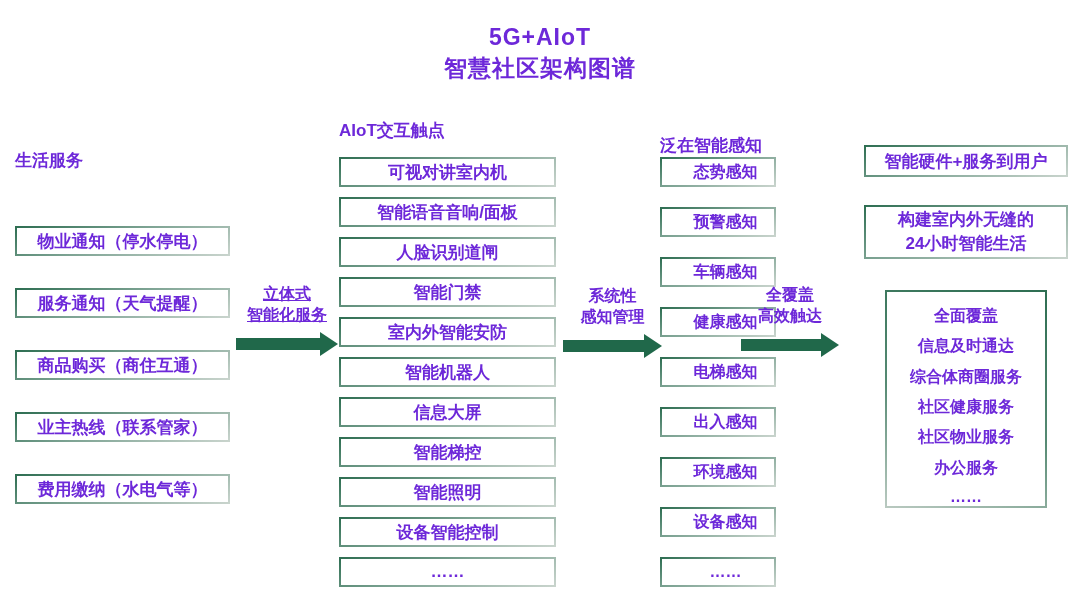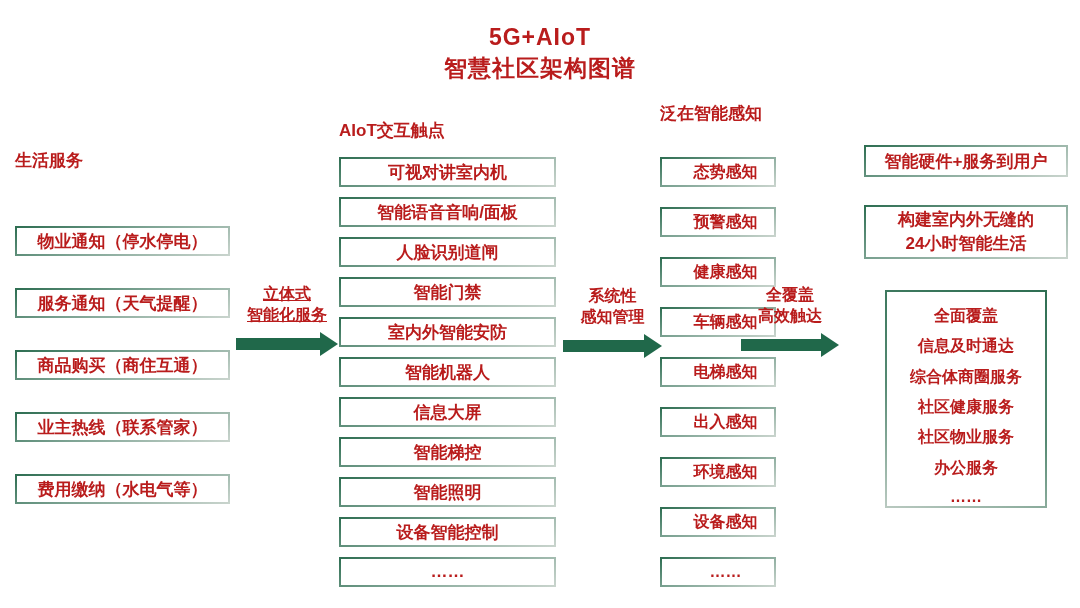--- a/index.html
+++ b/index.html
@@ -1,36 +1,36 @@
 <!DOCTYPE html>
 <html><head>
 <meta charset="utf-8">
 <style>
   html,body{margin:0;padding:0;background:#fff;}
   .canvas{
     position:relative;width:1080px;height:608px;background:#ffffff;
-    font-family:"Liberation Sans","DejaVu Sans",sans-serif;color:#b91c1c;overflow:hidden;
+    font-family:"Liberation Sans","DejaVu Sans",sans-serif;color:#6d28d9;overflow:hidden;
   }
   .title{position:absolute;top:22px;left:0;width:100%;text-align:center;
     font-size:23px;font-weight:bold;line-height:31px;letter-spacing:1px;}
   .col-header{position:absolute;text-align:left;font-size:17px;font-weight:bold;}
   .col{position:absolute;display:flex;flex-direction:column;}
   .box{
     box-sizing:border-box;height:30px;background:#ffffff;
     border:2px solid;border-image:linear-gradient(160deg,#2e6e52 0%,#7da393 45%,#c9d4cd 100%) 1;
     display:flex;align-items:center;justify-content:center;
     font-size:17px;font-weight:bold;white-space:nowrap;
   }
   #col-life{top:226px;left:15px;width:215px;gap:32px;}
   #col-aiot{top:157px;left:339px;width:217px;gap:10px;}
   #col-sense{top:157px;left:660px;width:116px;gap:20px;}
   #col-sense .box{font-size:16px;padding-left:15px;}
   #hdr-life{top:149px;left:15px;width:215px;}
   #hdr-aiot{top:119px;left:339px;width:217px;}
-  #hdr-sense{top:102px;left:660px;width:116px;}
+  #hdr-sense{top:134px;left:660px;width:116px;}
   .arrow{position:absolute;display:flex;flex-direction:column;align-items:center;}
   .arrow-label{font-size:16px;font-weight:bold;text-align:center;line-height:21px;white-space:nowrap;}
   .arrow-shape{position:relative;height:24px;width:100%;margin-top:7px;}
   .arrow-rect{position:absolute;left:0;top:6px;height:12px;right:16px;background:#20684a;}
   .arrow-head{position:absolute;right:0;top:0;width:0;height:0;
     border-left:18px solid #20684a;border-top:12px solid transparent;border-bottom:12px solid transparent;}
   #arrow-1{left:236px;top:283px;width:102px;text-decoration:underline;}
   #arrow-2{left:563px;top:285px;width:99px;}
   #arrow-3{left:741px;top:284px;width:98px;}
   .rbox1{position:absolute;top:145px;left:864px;width:204px;height:32px;}
@@ -99,22 +99,22 @@
     </div>
     <div class="arrow-shape">
       <div class="arrow-rect"></div>
       <div class="arrow-head"></div>
     </div>
   </div>
 
   <div class="col" id="col-sense">
     <div class="box">态势感知</div>
     <div class="box">预警感知</div>
+    <div class="box">车辆感知</div>
     <div class="box">健康感知</div>
-    <div class="box">车辆感知</div>
     <div class="box">电梯感知</div>
     <div class="box">出入感知</div>
     <div class="box">环境感知</div>
     <div class="box">设备感知</div>
     <div class="box">……</div>
   </div>
 
   <div class="arrow" id="arrow-3">
     <div class="arrow-label">
       <div>全覆盖</div>

